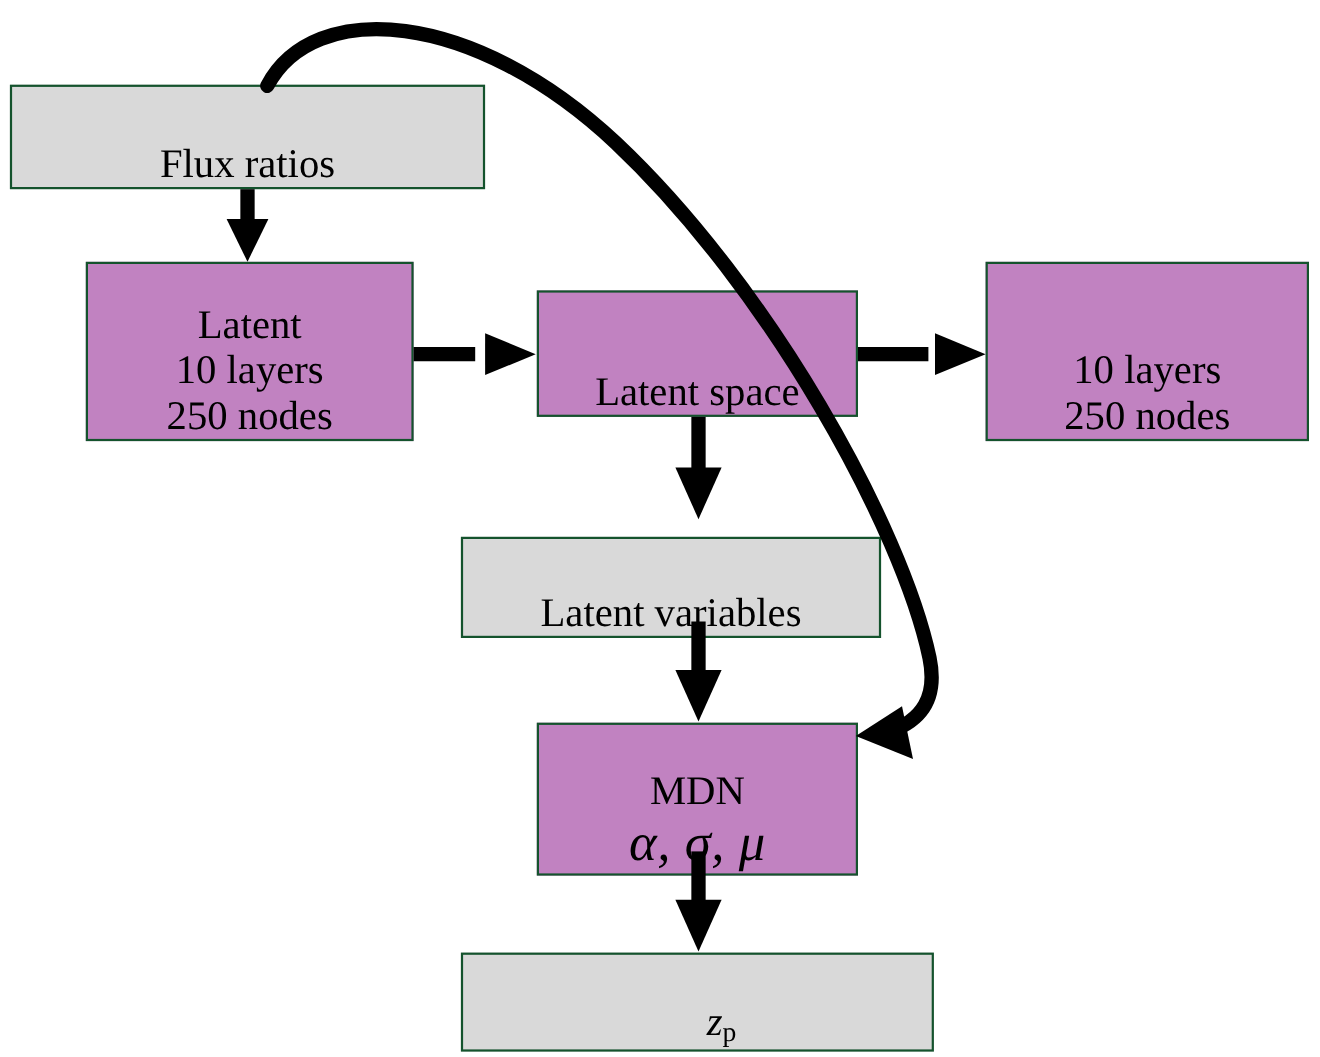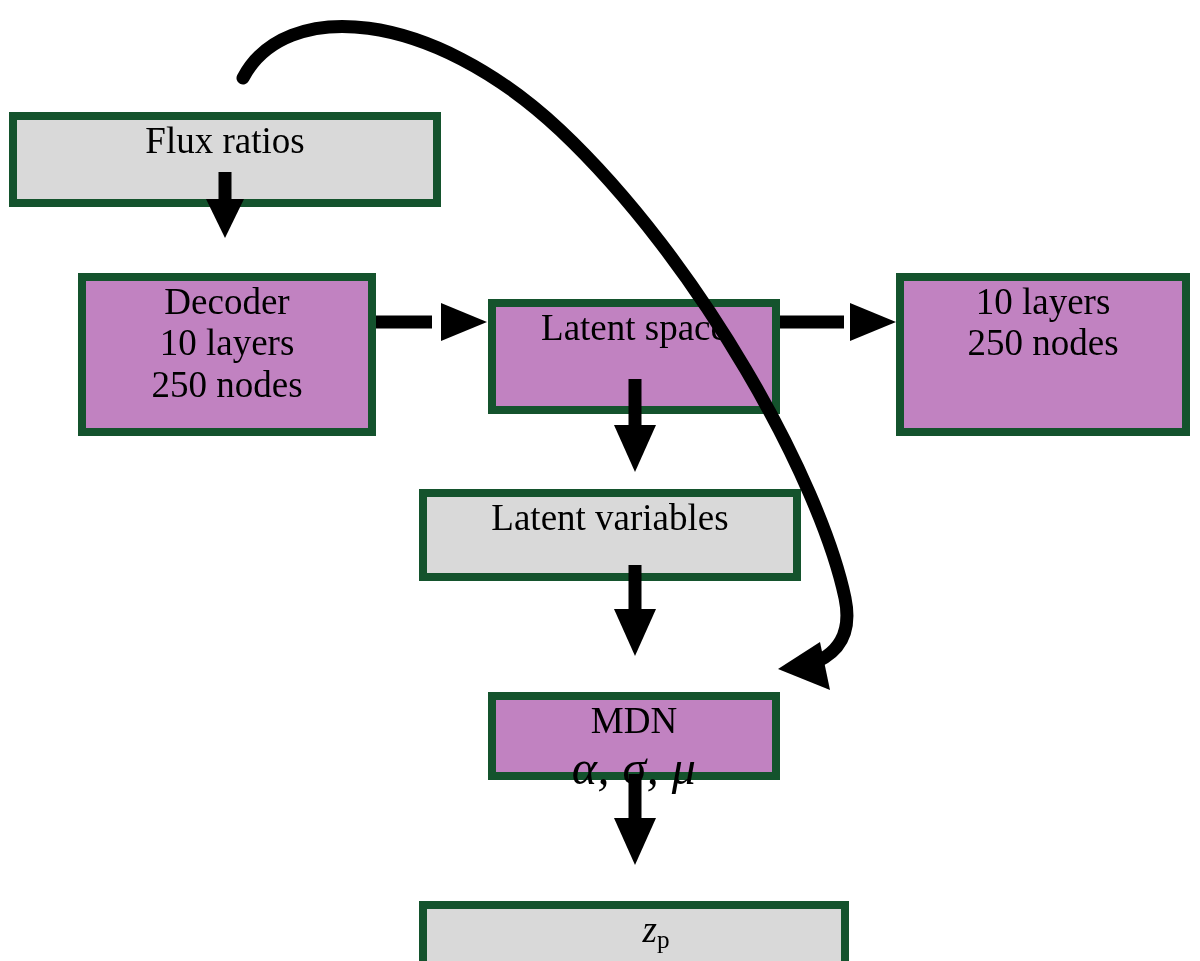--- a/index.html
+++ b/index.html
@@ -13,30 +13,29 @@
   #diagram-root {
     position: relative;
     width: 1200px;
     height: 961px;
     background: #ffffff;
     overflow: hidden;
   }
   .node {
     position: absolute;
     box-sizing: border-box;
-    border: 8px solid #14532d;
+    border: 2px solid #14532d;
     display: flex;
     flex-direction: column;
     align-items: center;
-    justify-content: flex-start;
+    justify-content: flex-end;
     text-align: center;
     line-height: 1.12;
     color: #000000;
     z-index: 3;
-    margin-top: 35px;
   }
   .node.gray  { background: #d9d9d9; }
   .node.purple{ background: #c182c1; }
   .node .line {
     display: block;
     font-size: 37px;
     white-space: nowrap;
   }
   .node .line.math {
     font-style: italic;
@@ -51,22 +50,22 @@
     font-size: 0.68em;
     vertical-align: -0.22em;
     letter-spacing: 0;
   }
 
   
   #node-flux-ratios      { left: 9px;   top: 77px;  width: 432px; height: 95px; }
   #node-encoder          { left: 78px;  top: 238px; width: 298px; height: 163px; }
   #node-latent-space     { left: 488px; top: 264px; width: 292px; height: 115px; }
   #node-decoder          { left: 896px; top: 238px; width: 294px; height: 163px; }
-  #node-latent-variables { left: 419px; top: 454px; width: 382px; height: 92px; }
-  #node-mdn              { left: 488px; top: 657px; width: 292px; height: 88px; }
+  #node-latent-variables { left: 419px; top: 488px; width: 382px; height: 92px; }
+  #node-mdn              { left: 488px; top: 657px; width: 292px; height: 139px; }
   #node-zp               { left: 419px; top: 866px; width: 430px; height: 90px; padding-left: 44px; }
 
   #edges {
     position: absolute;
     left: 0; top: 0;
     width: 1200px;
     height: 961px;
     z-index: 5;
     pointer-events: none;
   }
@@ -76,21 +75,21 @@
 </head>
 <body>
 
 <div id="diagram-root">
 
   <div class="node gray" id="node-flux-ratios">
     <span class="line">Flux ratios</span>
   </div>
 
   <div class="node purple" id="node-encoder">
-    <span class="line">Decoder</span>
+    <span class="line">Latent</span>
     <span class="line">10 layers</span>
     <span class="line">250 nodes</span>
   </div>
 
   <div class="node purple" id="node-latent-space">
     <span class="line">Latent space</span>
   </div>
 
   <div class="node purple" id="node-decoder">
     <span class="line">10 layers</span>

